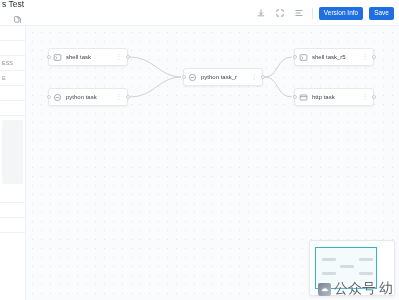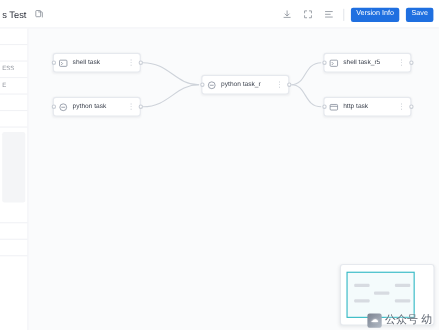--- a/index.html
+++ b/index.html
@@ -15,22 +15,23 @@
   }
 
   
   .topbar {
     position: absolute; top: 0; left: 0; width: 399px; height: 26px;
     background: #ffffff;
     border-bottom: 1px solid #eef0f3;
     display: flex; align-items: center;
   }
   .topbar-left {
-    display: flex; align-items: center; gap: 5px;
+    display: flex; align-items: flex-end; gap: 5px;
     padding-left: 2px;
+    flex-direction: column;
   }
   .wf-title {
     font-size: 8.5px; color: #2b2f3a; font-weight: 500;
     white-space: nowrap;
   }
   .icon-btn {
     width: 13px; height: 13px;
     display: flex; align-items: center; justify-content: center;
     color: #8a9099;
   }
@@ -137,21 +138,21 @@
     display: flex; align-items: center; gap: 3px;
     color: #6f7783; font-size: 8px;
     text-shadow: 0 0 2px #ffffff;
   }
   .wm-logo {
     width: 13px; height: 13px; border-radius: 2px;
     background: linear-gradient(135deg,#7a8290,#b4bcc7);
     display: flex; align-items: center; justify-content: center;
     color: #fff; font-size: 7px;
   }
-  .wm-text { font-family: "DejaVu Sans", sans-serif; font-size: 10px; color: #5d646f; }
+  .wm-text { font-family: "DejaVu Sans", sans-serif; font-size: 14px; color: #5d646f; }
 </style>
 </head>
 <body>
 
 <div class="topbar">
   <div class="topbar-left">
     <span class="wf-title">s Test</span>
     <span class="icon-btn">
       <svg width="10" height="10" viewBox="0 0 16 16" fill="none" stroke="#8a9099" stroke-width="1.2">
         <rect x="2.5" y="2.5" width="7" height="9" rx="1"></rect>

